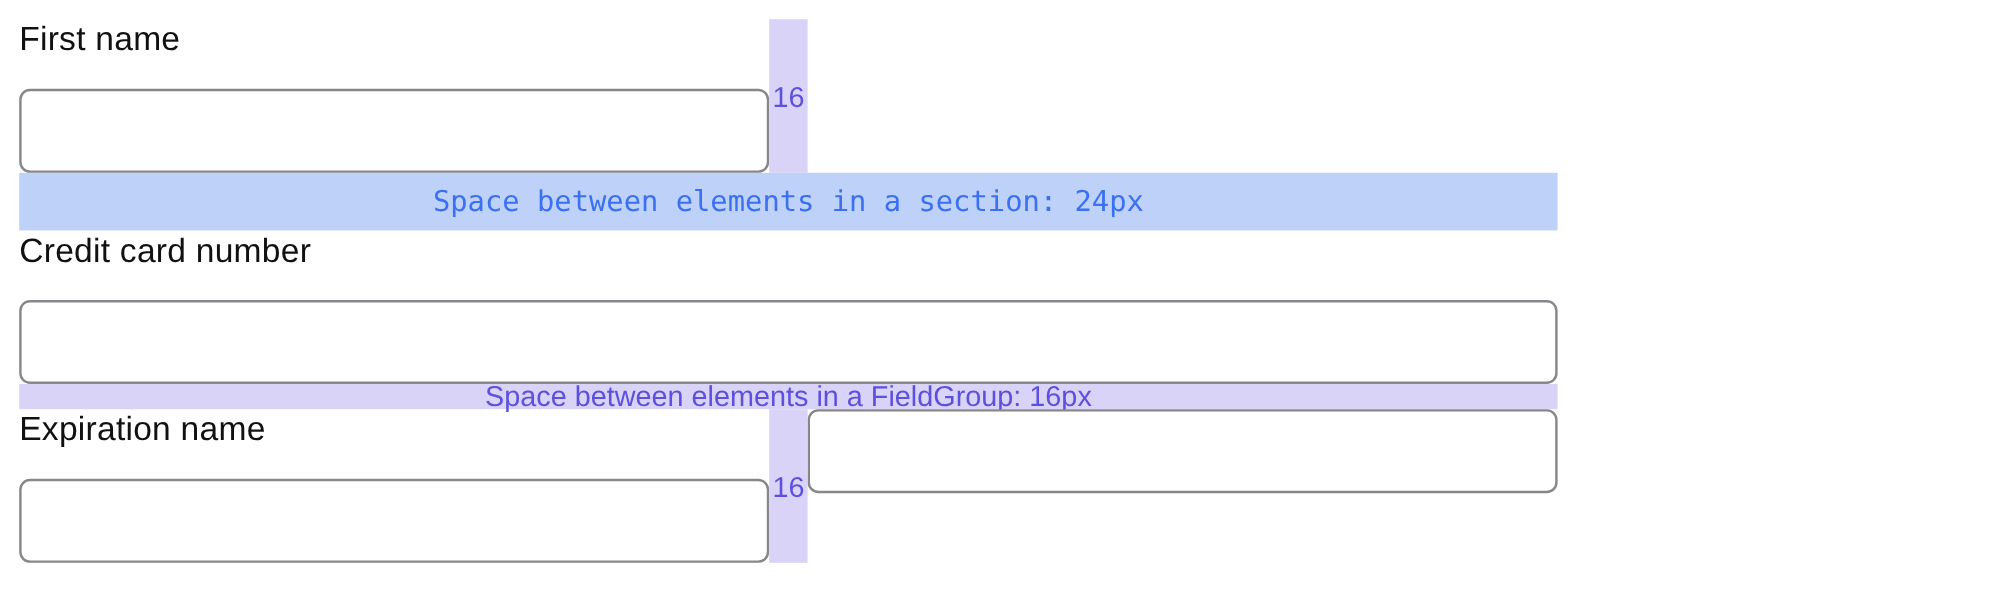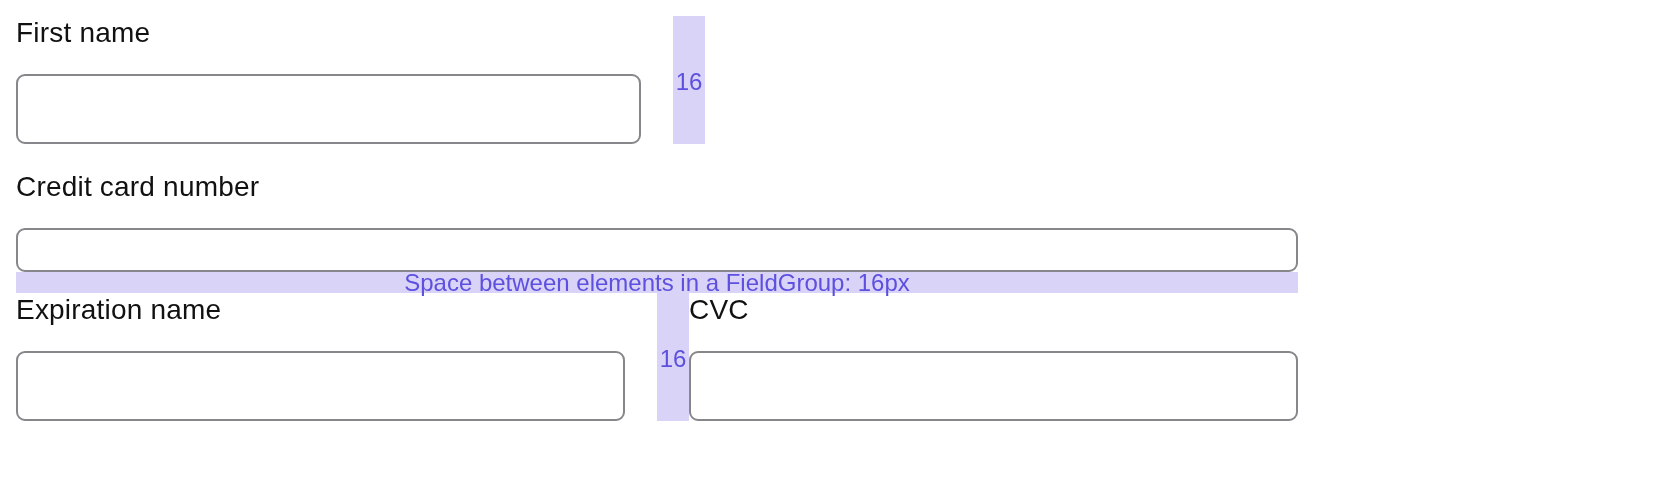--- a/index.html
+++ b/index.html
@@ -18,21 +18,21 @@
     overflow: hidden;
   }
   .page {
     padding: 16px 0 16px 16px;
     width: 1314px;
   }
   .content { width: 1282px; }
   .row { display: flex; height: 128px; }
   .field { display: flex; flex-direction: column; }
   .field.half { width: 625px; }
-  .field.full { width: 1282px; margin-top: 26px; }
+  .field.full { width: 1282px; }
   .field-label {
     height: 34px;
     line-height: 34px;
     margin-bottom: 24px;
     font-size: 28px;
     font-weight: 400;
     color: var(--label-text, #111);
     letter-spacing: 0.2px;
     white-space: nowrap;
   }
@@ -47,21 +47,20 @@
     font-size: 28px;
     padding: 0 18px;
     font-family: "Liberation Sans", sans-serif;
   }
   .col-gap-band {
     width: 32px;
     height: 128px;
     background: var(--group-band-bg, #d8d3f7);
     position: relative;
     flex: 0 0 auto;
-    margin-left: 32px;
   }
   .col-gap-label {
     position: absolute;
     top: 54px;
     left: 50%;
     transform: translateX(-50%);
     font-size: 24px;
     line-height: 1;
     color: var(--group-band-text, #5d50df);
   }
@@ -100,20 +99,23 @@
     <div class="row">
       <div class="field half">
         <div class="field-label">First name</div>
         <input class="text-input" type="text" value="" style="">
       </div>
       <div class="col-gap-band">
         <span class="col-gap-label">16</span>
       </div>
     </div>
 
+    <div class="h-band section-band">
+      <span class="band-text">Space between elements in a section: 24px</span>
+    </div>
 
     <div class="row">
       <div class="field full">
         <div class="field-label">Credit card number</div>
         <input class="text-input" type="text" value="" style="">
       </div>
     </div>
 
     <div class="h-band group-band">
       <span class="band-text">Space between elements in a FieldGroup: 16px</span>
@@ -121,19 +123,18 @@
 
     <div class="row">
       <div class="field half">
         <div class="field-label">Expiration name</div>
         <input class="text-input" type="text" value="" style="">
       </div>
       <div class="col-gap-band">
         <span class="col-gap-label">16</span>
       </div>
       <div class="field half">
-        <div class="field-label">CVC</div>
         <input class="text-input" type="text" value="" style="">
       </div>
     </div>
 
   </div>
 </div>
 
 </body></html>

